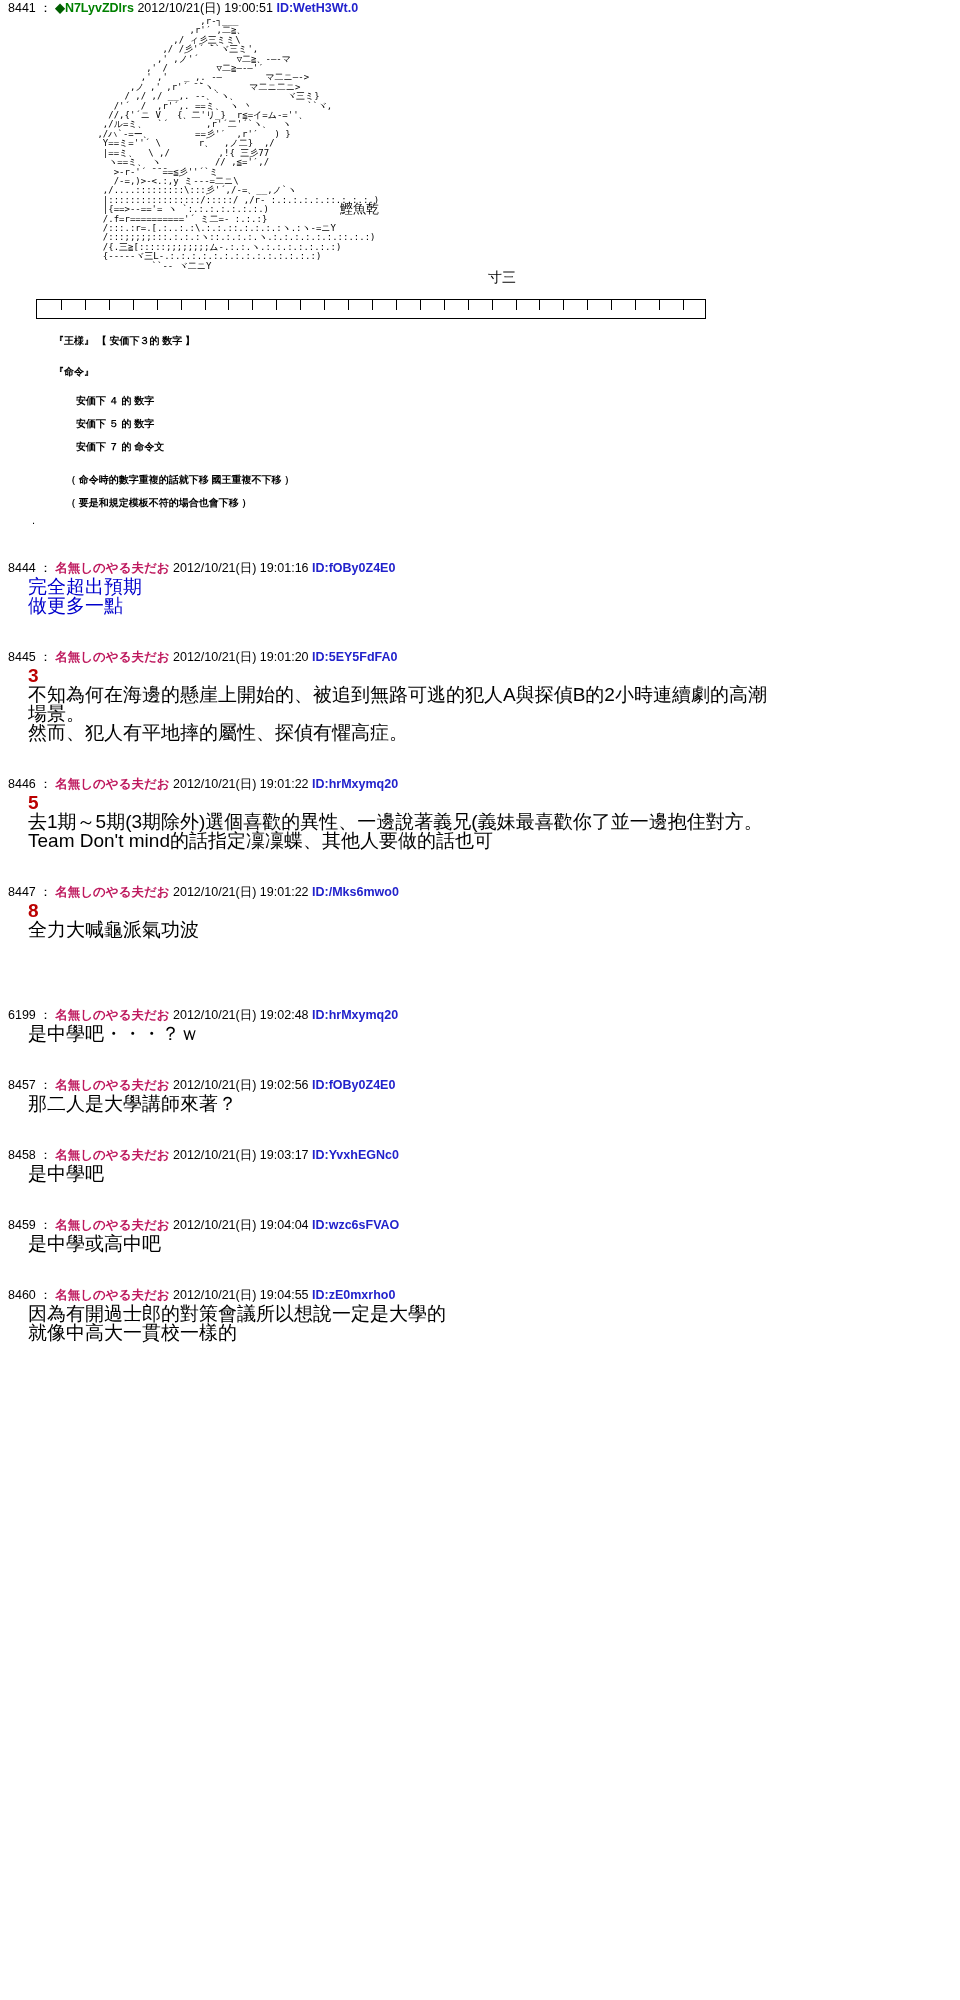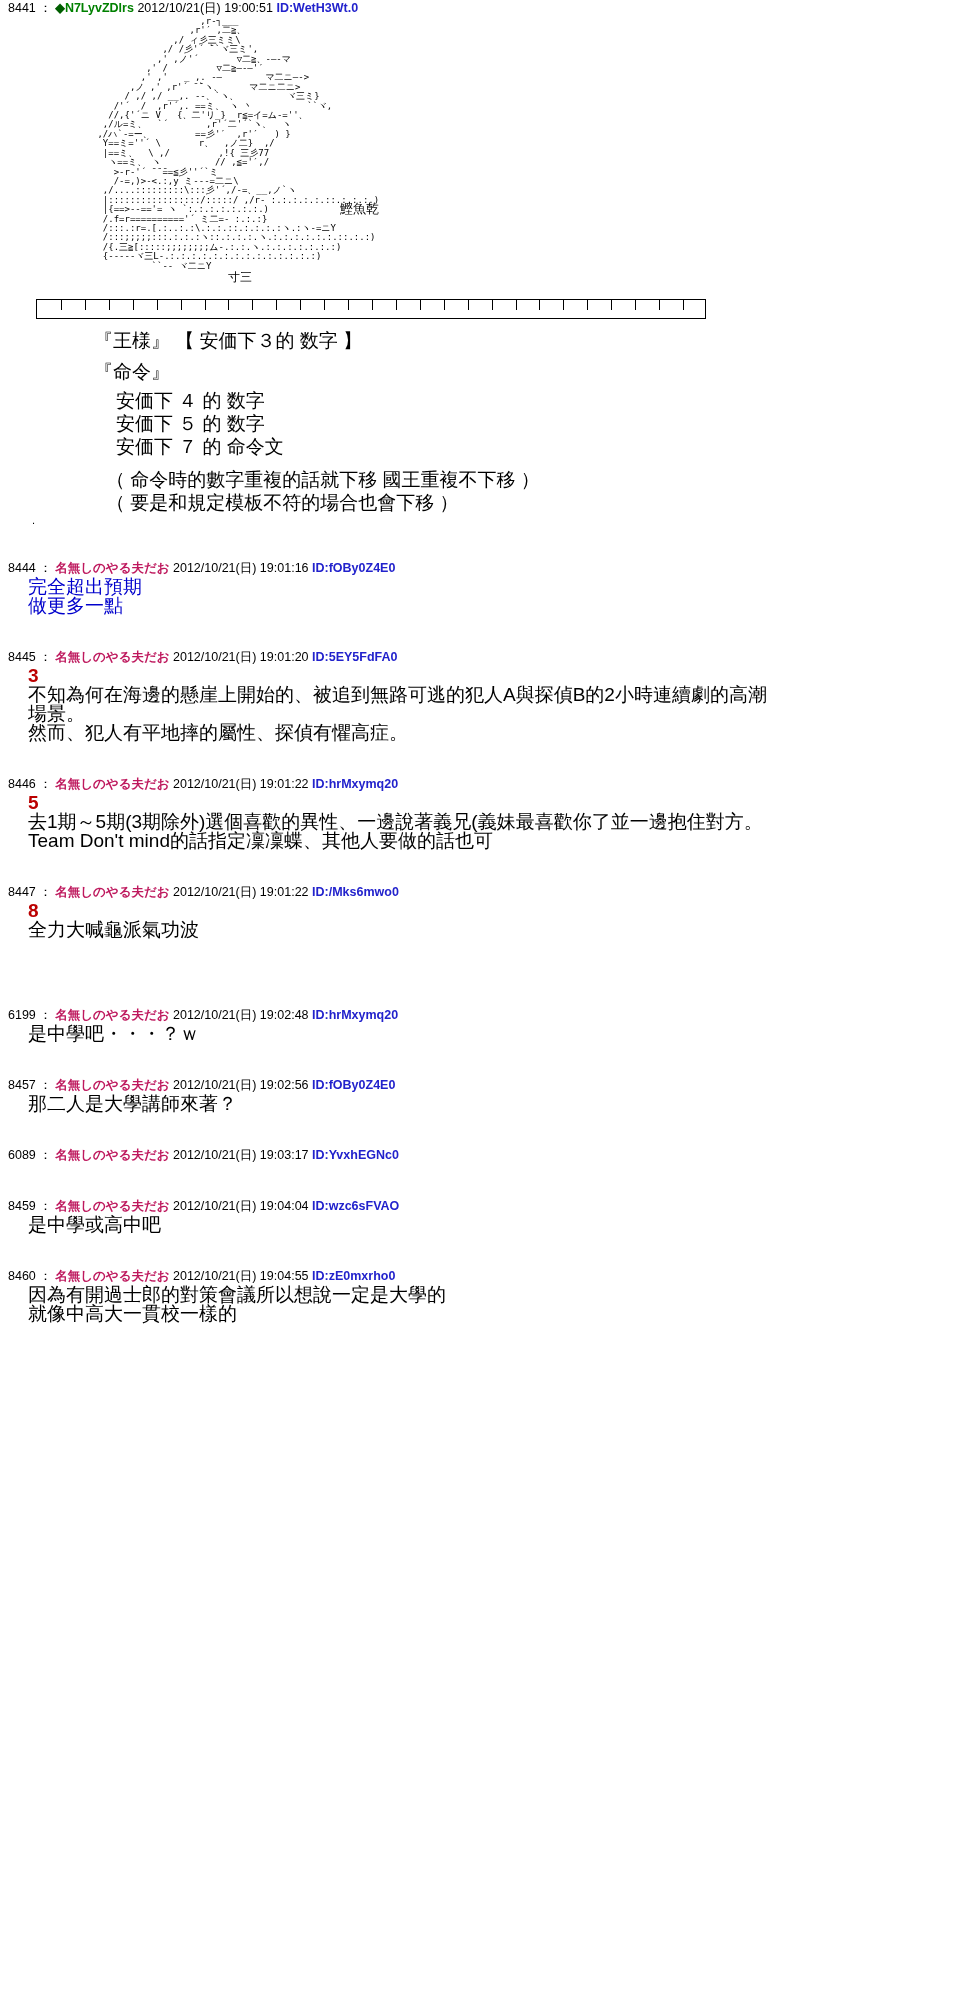--- a/index.html
+++ b/index.html
@@ -83,47 +83,49 @@
   }
   .aa-label {
     position: absolute;
     left: 340px;
     top: 183px;
     font-size: 13px;
     font-family: "Liberation Sans", sans-serif;
   }
   .aa-wrap { position: relative; }
   .aa-foot {
-    font-family: Liberation Mono, monospace;
-    font-size: 12px;
+    font-family: Liberation Serif, serif;
+    font-size: 14px;
     padding-left: 228px;
     line-height: 14px;
+    text-align: center;
   }
   
   .ruler {
     margin: 14px 0 10px 36px;
     width: 670px;
     height: 20px;
     border: 1px solid #000;
     box-sizing: border-box;
     position: relative;
     background: #fff;
   }
   .ruler i {
     position: absolute;
     top: 0;
     width: 1px;
     height: 10px;
     background: #000;
   }
   
   .rules {
-    padding-left: 94px;
-    font-size: 19px;
+    padding-left: 54px;
+    font-size: 10px;
     line-height: 23px;
+    font-weight: bold;
   }
   .rules .ind1 { padding-left: 22px; }
   .rules .ind2 { padding-left: 12px; }
   .dot {
     padding-left: 32px;
     font-size: 11px;
     color: #000;
   }
 </style>
 </head>
@@ -298,23 +300,26 @@
     </div>
     <div class="post-body">
       <div>那二人是大學講師來著？</div>
     </div>
   </div>
 
   <div class="spacer-lg"></div>
 
   <div class="post">
     <div class="post-header">
-      <span class="post-num">6089</span><span class="sep"> ： </span><span class="post-name">名無しのやる夫だお</span>
+      <span class="post-num">8458</span><span class="sep"> ： </span><span class="post-name">名無しのやる夫だお</span>
       <span class="post-date">2012/10/21(日) 19:03:17</span>
       <span class="post-id">ID:YvxhEGNc0</span>
+    </div>
+    <div class="post-body">
+      <div>是中學吧</div>
     </div>
   </div>
 
   <div class="spacer-lg"></div>
 
   <div class="post">
     <div class="post-header">
       <span class="post-num">8459</span><span class="sep"> ： </span><span class="post-name">名無しのやる夫だお</span>
       <span class="post-date">2012/10/21(日) 19:04:04</span>
       <span class="post-id">ID:wzc6sFVAO</span>

